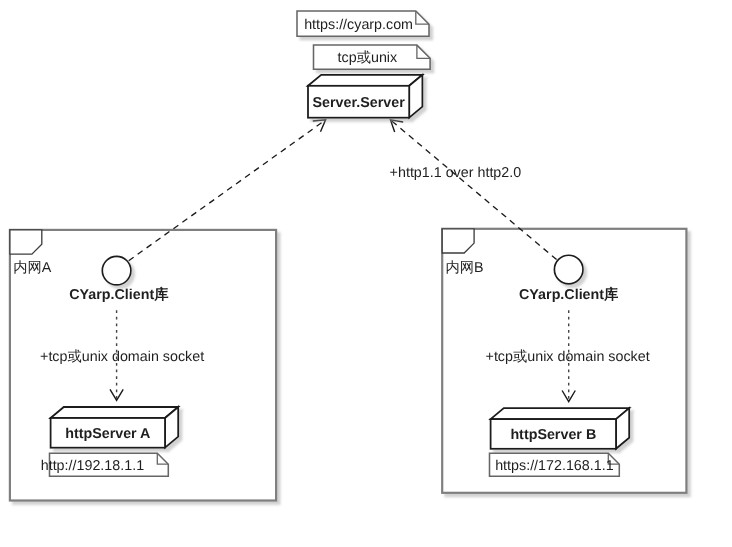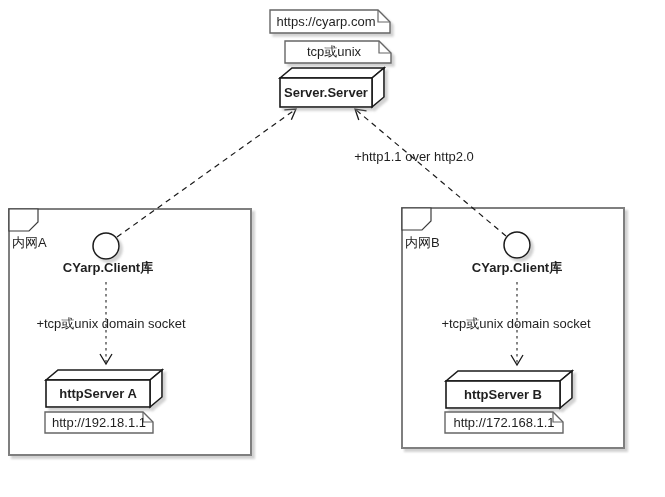--- a/index.html
+++ b/index.html
@@ -101,25 +101,25 @@
   <div class="lbl c" style="left:414px; top:150px;">+http1.1 over http2.0</div>
 
   <div class="lbl" style="left:12px; top:236px;">内网A</div>
 
   <div class="lbl c b" style="left:108px; top:261px;">CYarp.Client库</div>
 
   <div class="lbl c" style="left:111px; top:317px;">+tcp或unix domain socket</div>
 
   <div class="lbl c b" style="left:98px; top:387px;">httpServer A</div>
 
-  <div class="lbl c" style="left:99px; top:416px;">http://192.18.1.1</div>
+  <div class="lbl c" style="left:84px; top:416px;">http://192.18.1.1</div>
 
   <div class="lbl" style="left:405px; top:236px;">内网B</div>
 
   <div class="lbl c b" style="left:517px; top:261px;">CYarp.Client库</div>
 
   <div class="lbl c" style="left:516px; top:317px;">+tcp或unix domain socket</div>
 
   <div class="lbl c b" style="left:503px; top:388px;">httpServer B</div>
 
-  <div class="lbl c" style="left:504px; top:416px;">http://172.168.1.1</div>
+  <div class="lbl c" style="left:504px; top:416px;">https://172.168.1.1</div>
 
 </div>
 
 </body></html>

